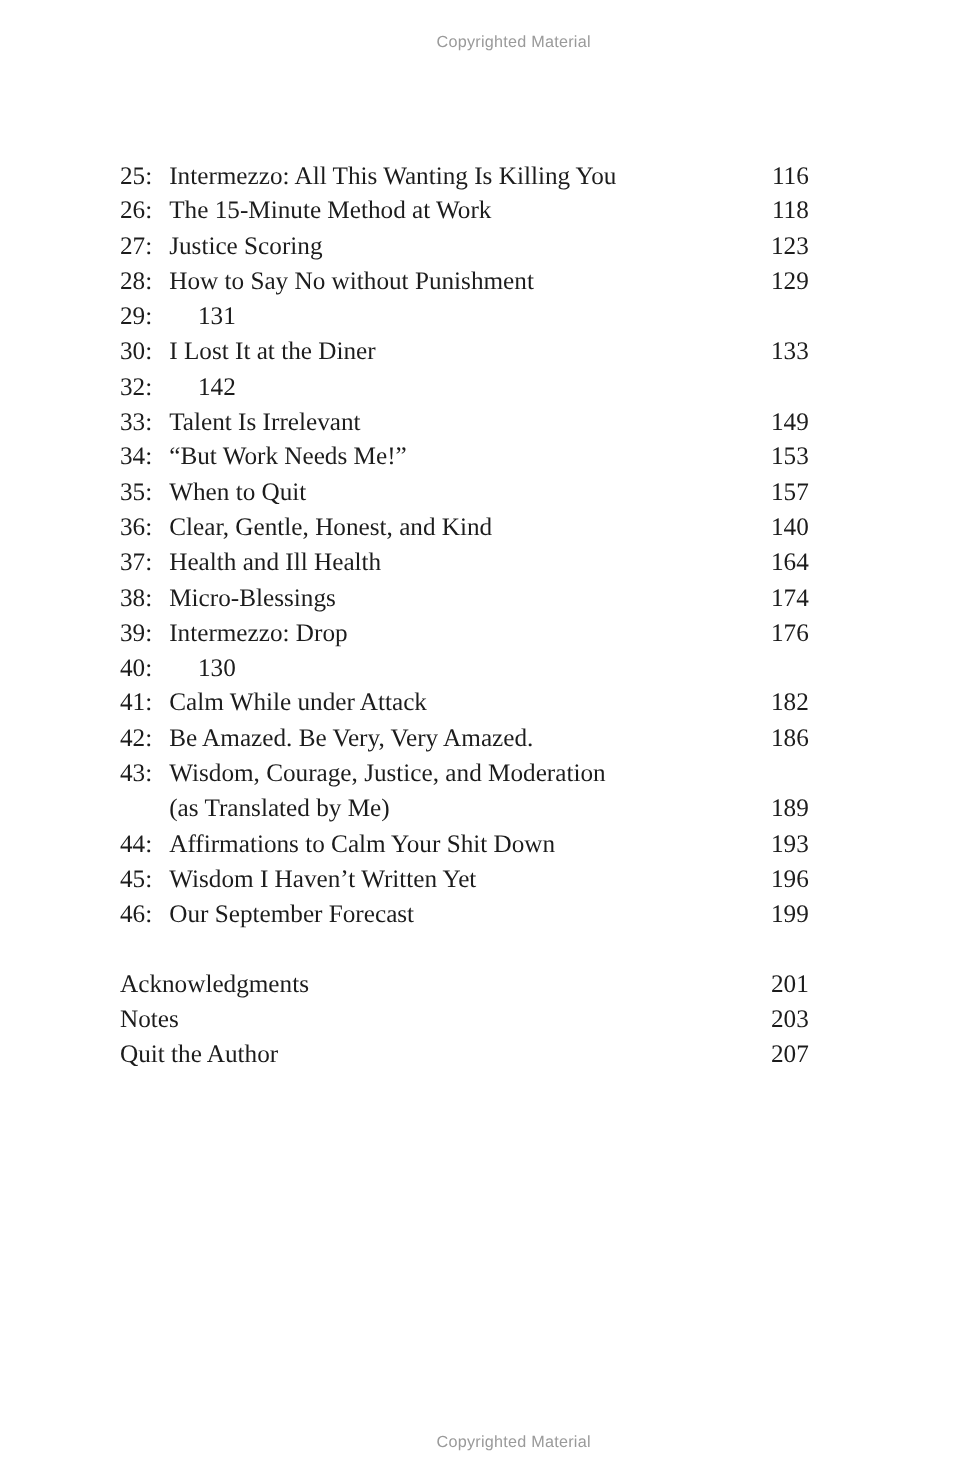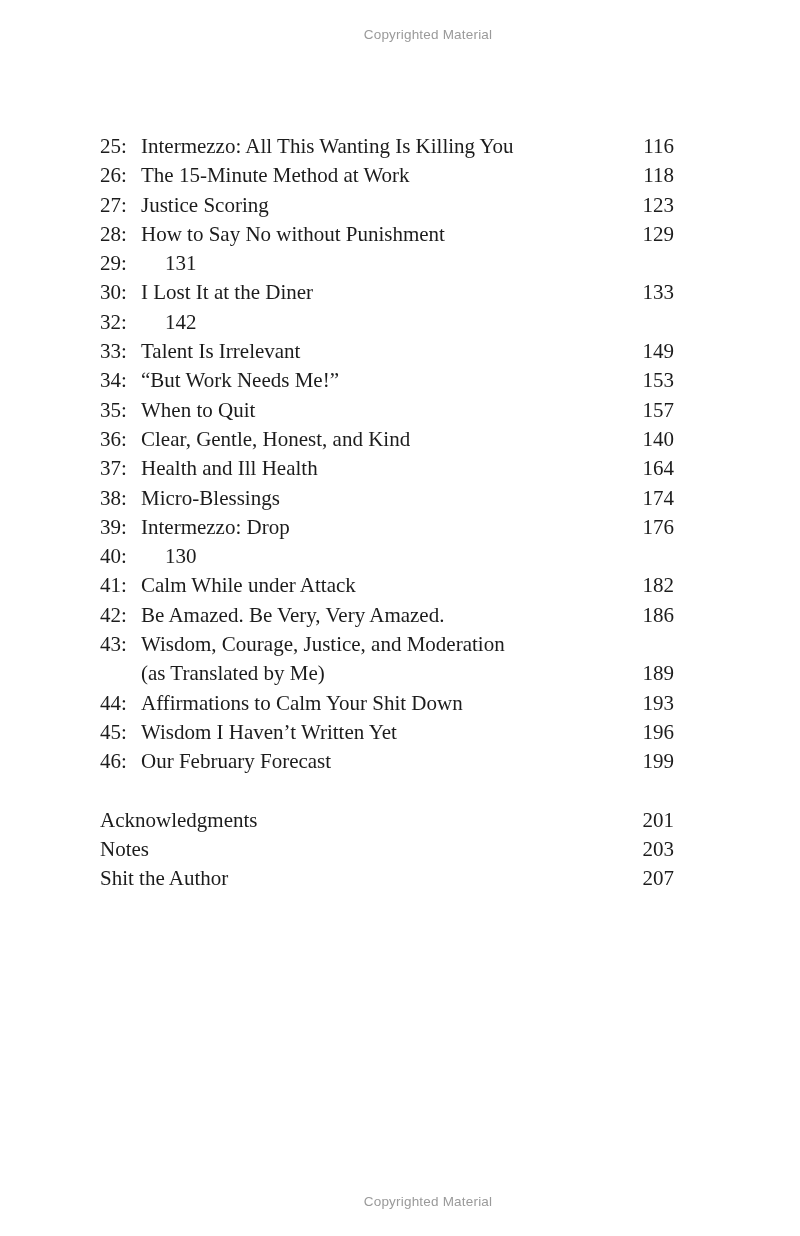--- a/index.html
+++ b/index.html
@@ -142,34 +142,34 @@
         <span class="title">Affirmations to Calm Your Shit Down</span>
         <span class="pg">193</span>
       </div>
       <div class="row">
         <span class="num">45:</span>
         <span class="title">Wisdom I Haven’t Written Yet</span>
         <span class="pg">196</span>
       </div>
       <div class="row">
         <span class="num">46:</span>
-        <span class="title">Our February Forecast</span>
+        <span class="title">Our September Forecast</span>
         <span class="pg">199</span>
       </div>
     </div>
   <div class="spacer"></div>
   <div class="backmatter">
       <div class="row">
         <span class="title">Acknowledgments</span>
         <span class="pg">201</span>
       </div>
       <div class="row">
         <span class="title">Notes</span>
         <span class="pg">203</span>
       </div>
       <div class="row">
-        <span class="title">Shit the Author</span>
+        <span class="title">Quit the Author</span>
         <span class="pg">207</span>
       </div>
     </div>
 </div>
 
 <div class="notice notice-bottom">Copyrighted Material</div>
 
 </body></html>

